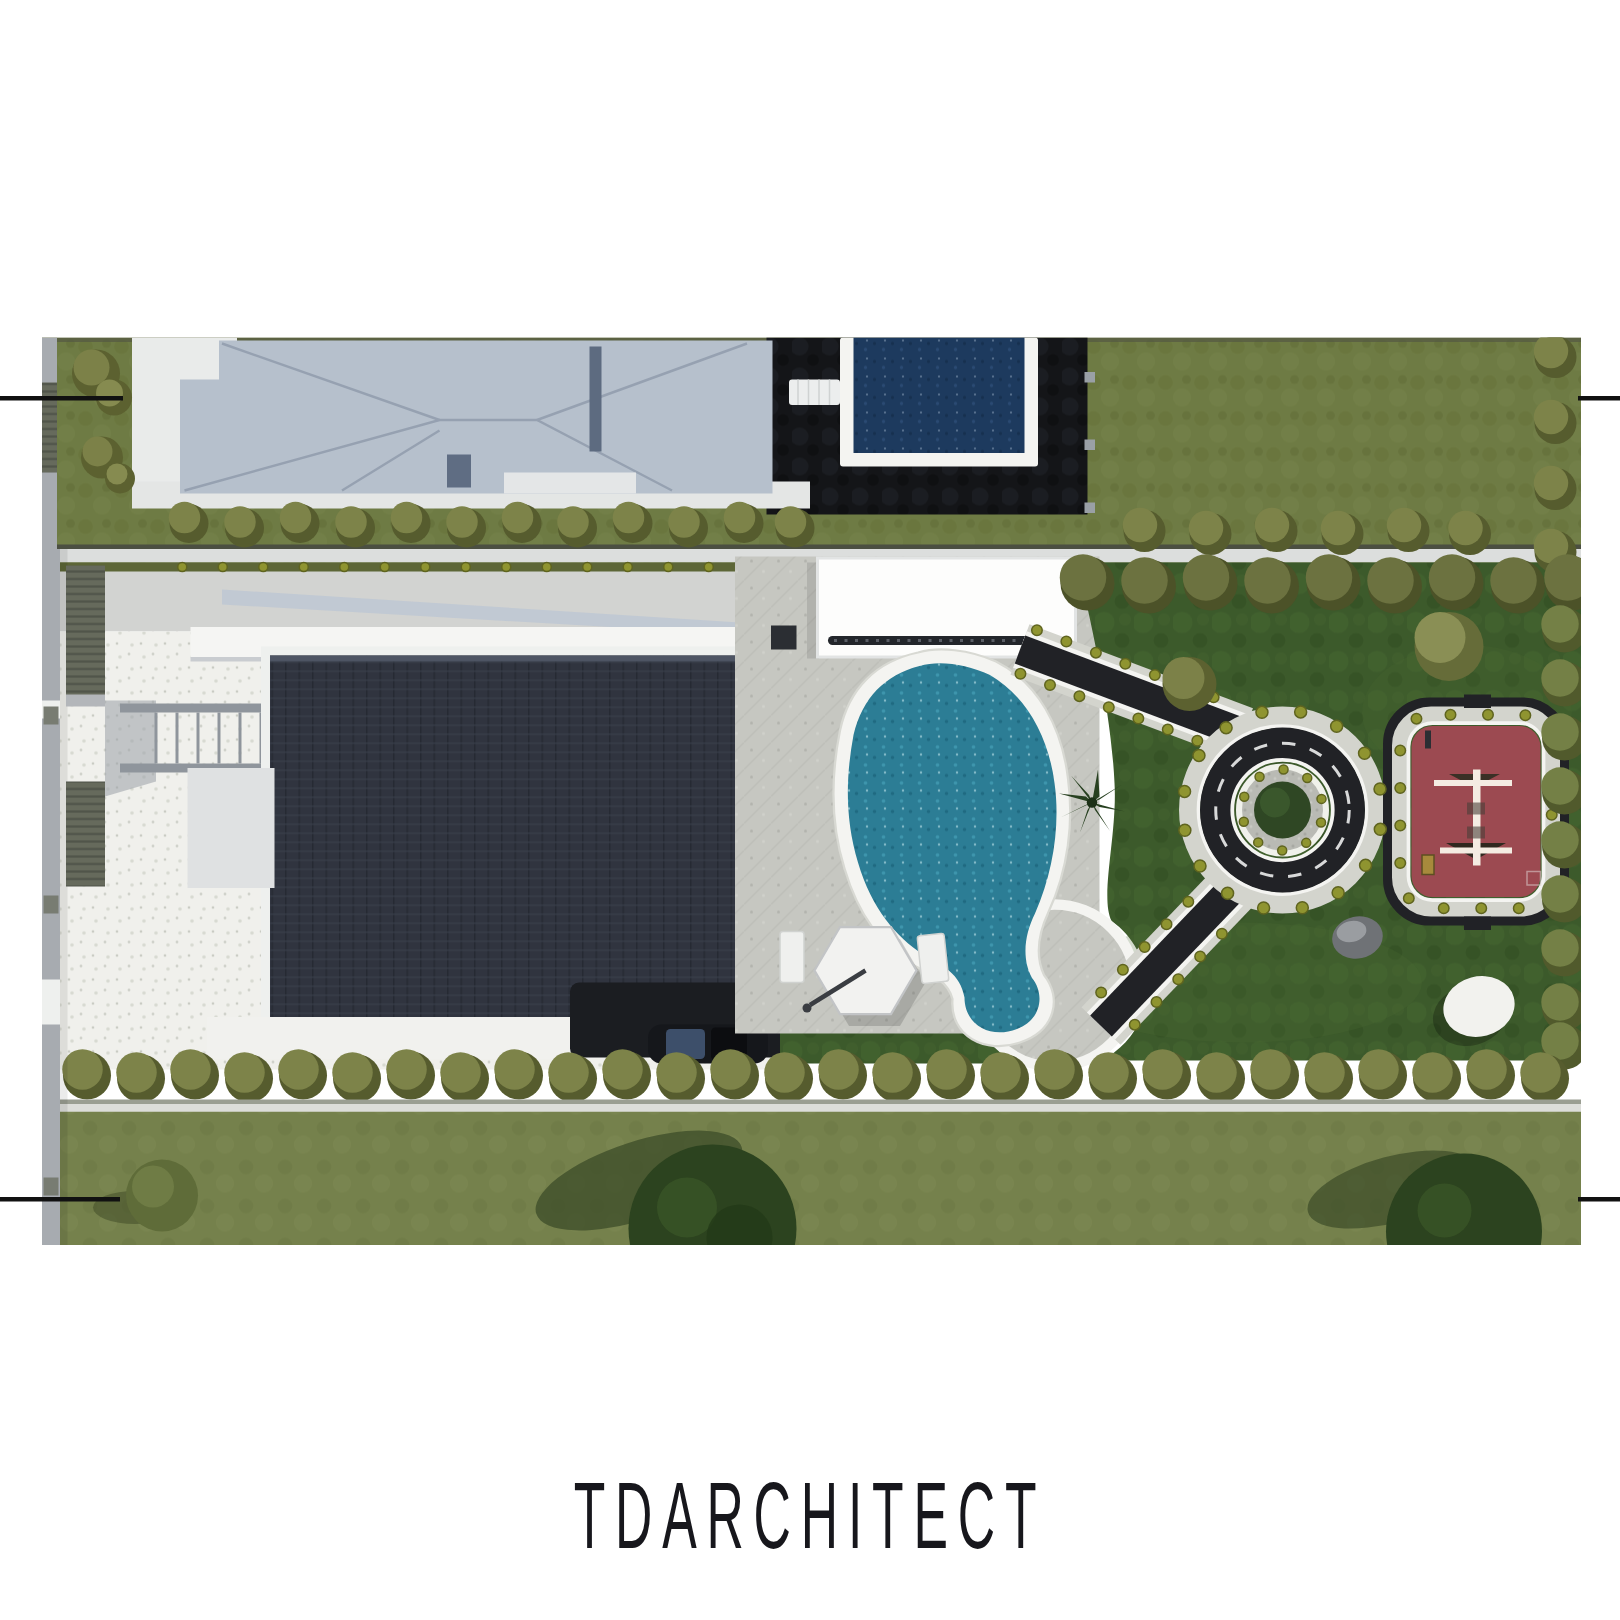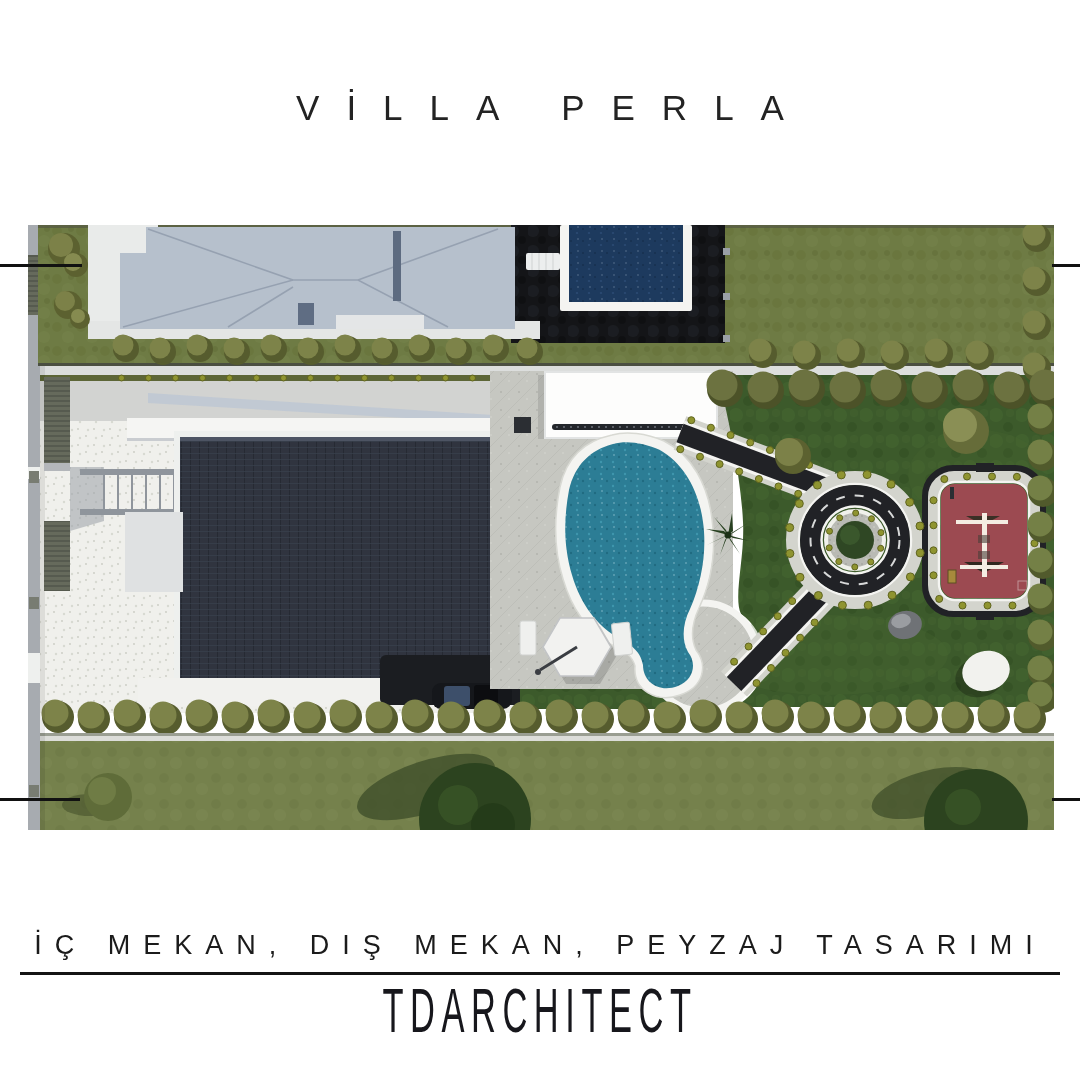--- a/index.html
+++ b/index.html
@@ -22,21 +22,20 @@
   .render{position:absolute;left:28px;top:225px;width:1026px;height:605px;}
   .render svg{display:block;width:100%;height:100%;}
   .plant-dot{fill:var(--plant-dot,#8f9430);stroke:#5f641f;stroke-width:1;}
   .dot-guide{fill:none;stroke:none;}
 </style>
 </head>
 <body>
 
 <div class="stage">
 
-  <div class="title">VİLLA PERLA</div>
 
   <div class="tick tl"></div>
   <div class="tick tr"></div>
   <div class="tick bl"></div>
   <div class="tick br"></div>
 
   <div class="render">
   <svg viewBox="0 0 1026 605">
     <defs>
       <pattern id="olive" width="24" height="24" patternUnits="userSpaceOnUse">
@@ -538,18 +537,15 @@
       <rect x="16" y="296" width="26" height="70" fill="url(#ribs)"></rect>
       <rect x="0" y="242" width="12" height="12" fill="#eef0ee"></rect>
       <rect x="0" y="428" width="12" height="30" fill="#eef0ee"></rect>
       <rect x="1" y="246" width="10" height="12" fill="#787c72"></rect>
       <rect x="1" y="372" width="10" height="12" fill="#787c72"></rect>
       <rect x="1" y="560" width="10" height="12" fill="#787c72"></rect>
     </g>
   </svg>
   </div>
 
-  <div class="tagline-wrap">
-    <span class="tagline">İÇ MEKAN, DIŞ MEKAN, PEYZAJ TASARIMI</span>
-  </div>
   <div class="brand">TDARCHITECT</div>
 
 </div>
 
 </body></html>

